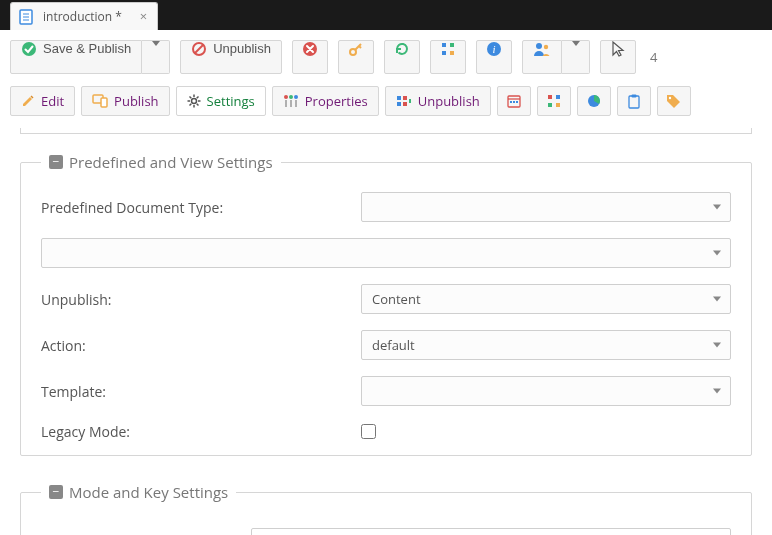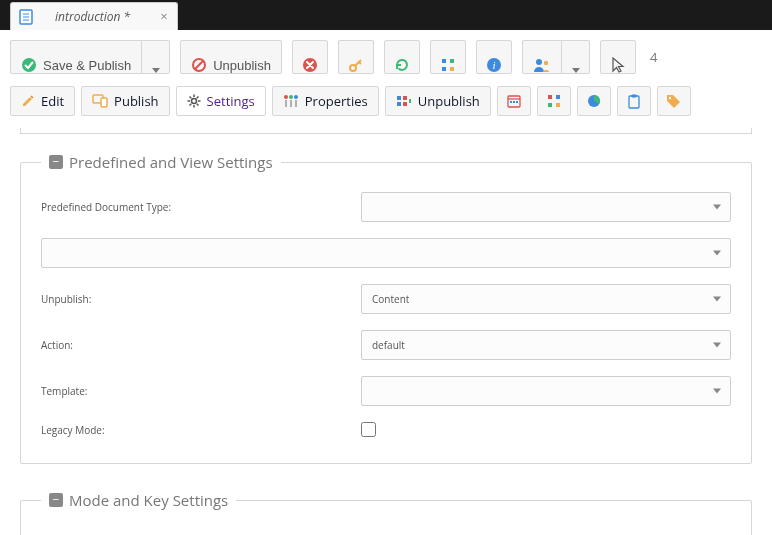--- a/index.html
+++ b/index.html
@@ -22,24 +22,23 @@
     padding-left: 10px;
   }
   .doc-tab {
     background: #f8f8f8;
     border: 1px solid #ccc;
     border-bottom: none;
     height: 28px;
     display: flex;
     align-items: center;
     padding: 0 8px 0 8px;
-    gap: 22px;
+    gap: 10px;
     border-radius: 3px 3px 0 0;
     position: relative;
-    font-style: italic;
   }
   .doc-tab .file-icon svg { display: block; }
   .doc-tab .tab-title { font-size: 12px; color: #555; padding-right: 6px; }
   .doc-tab .tab-close {
     font-size: 13px;
     color: #888;
     cursor: pointer;
     line-height: 1;
     padding: 0 2px;
   }
@@ -48,21 +47,21 @@
   .toolbar-outer {
     background: #fff;
     padding: 10px 10px 8px 10px;
     display: flex;
     align-items: center;
     gap: 10px;
     border-bottom: 0;
   }
   .btn {
     display: inline-flex;
-    align-items: flex-end;
+    align-items: flex-start;
     justify-content: center;
     height: 34px;
     border: 1px solid #d6d6d6;
     background: #f6f6f6;
     border-radius: 2px;
     color: #555;
     cursor: pointer;
     padding: 0 10px;
     gap: 6px;
     font-size: 13px;
@@ -89,26 +88,26 @@
   }
   .tab {
     display: inline-flex;
     align-items: center;
     gap: 6px;
     height: 30px;
     border: 1px solid #d6d6d6;
     background: #f6f6f6;
     border-radius: 2px;
     padding: 0 10px;
-    color: #0f172a;
+    color: #701a75;
     cursor: pointer;
   }
   .tab.active {
     background: #fff;
-    color: #4c1d95;
+    color: #15803d;
   }
   .tab.square { width: 34px; padding: 0; justify-content:center; }
   .tab svg { display:block; }
 
   
   .content {
     padding: 8px 20px 0 20px;
   }
   fieldset {
     border: 1px solid #d6d6d6;
@@ -138,34 +137,34 @@
     cursor: pointer;
   }
   .form-row {
     display: flex;
     align-items: center;
     margin-bottom: 16px;
   }
   .form-row label {
     width: 320px;
     color: #555;
-    font-size: 10px;
+    font-size: 14px;
   }
   .select-wrap {
     flex: 1;
     position: relative;
   }
   .select-wrap .select-display {
     width: 100%;
     height: 30px;
     border: 1px solid #cfcfcf;
     border-radius: 2px;
     background: #fcfcfc;
     padding: 0 28px 0 10px;
-    font-size: 10px;
+    font-size: 13px;
     color: #555;
     display: flex;
     align-items: center;
     cursor: pointer;
   }
   .select-wrap::after {
     content: "";
     position: absolute;
     right: 10px;
     top: 50%;
@@ -461,21 +460,21 @@
       </div>
     </div>
 
     <div class="form-row">
       <label>Template:</label>
       <div class="select-wrap">
         <div class="select-display"></div>
       </div>
     </div>
 
-    <div class="form-row" style="margin-bottom:12px">
+    <div class="form-row" style="margin-bottom:0">
       <label>Legacy Mode:</label>
       <input type="checkbox" style="">
     </div>
   </fieldset>
 
   <fieldset class="second-fieldset" style="padding-bottom:40px;">
     <legend>
       <span class="collapse-toggle">−</span>
       <span>Mode and Key Settings</span>
     </legend>

